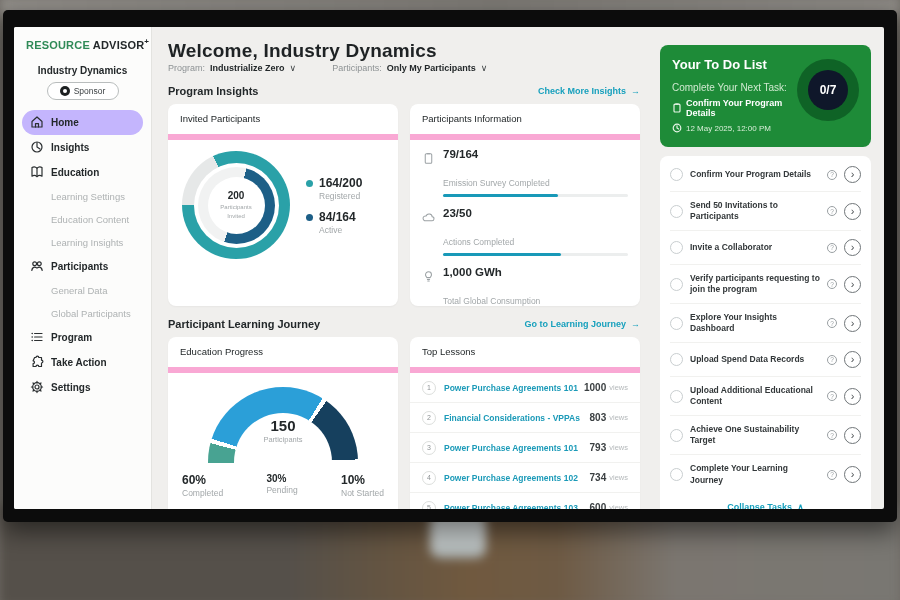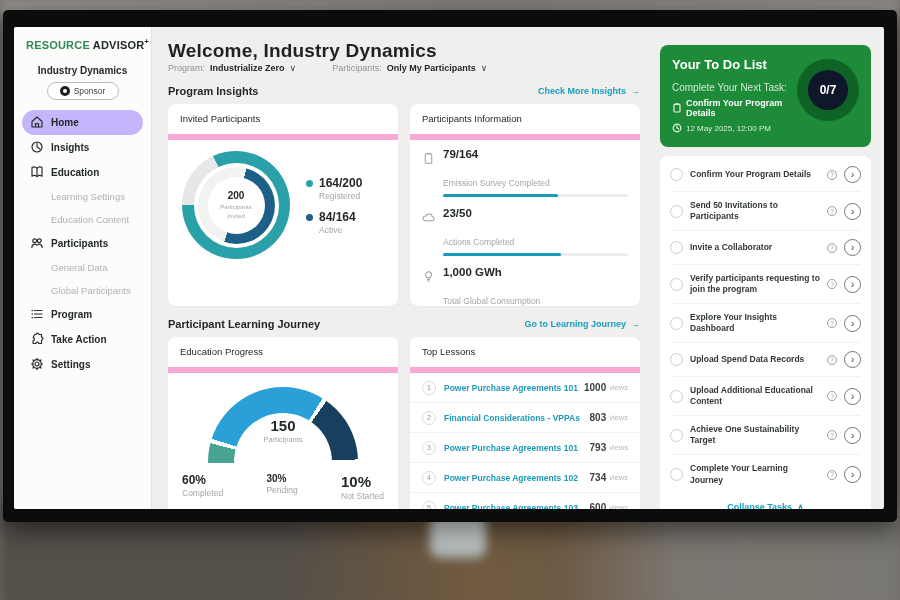--- a/index.html
+++ b/index.html
@@ -143,20 +143,23 @@
             </svg>
           </span>
       <span>Education</span>
     </div>
     <div class="nav-sub">
           <span>Learning Settings</span>
         </div>
     <div class="nav-sub">
           <span>Education Content</span>
         </div>
+    <div class="nav-sub">
+          <span>Learning Insights</span>
+        </div>
     <div class="nav-item">
       <span class="nav-icon">
             <svg viewBox="0 0 14 14">
               <circle cx="4.7" cy="4.8" r="1.9"></circle>
               <circle cx="9.3" cy="4.8" r="1.9"></circle>
               <path d="M1.8 11.4 C2.2 9 4 8.2 4.7 8.2 C5.4 8.2 6.1 8.4 6.6 8.9 M7.4 8.9 C7.9 8.4 8.6 8.2 9.3 8.2 C10 8.2 11.8 9 12.2 11.4"></path>
             </svg>
           </span>
       <span>Participants</span>
     </div>
@@ -313,21 +316,21 @@
             <div class="gauge-hole"></div>
             <div class="gauge-c">
               <div class="v">150</div>
               <div class="l">Participants</div>
             </div>
           </div>
         </div>
         <div class="gauge-legend">
           <div class="leg"><span class="ldot g-blue"></span><span><div class="lv" style="font-size:12px">60%</div><div class="ll">Completed</div></span></div>
           <div class="leg"><span class="ldot g-navy"></span><span><div class="lv" style="font-size:10px">30%</div><div class="ll">Pending</div></span></div>
-          <div class="leg"><span class="ldot g-lblue"></span><span><div class="lv" style="font-size:15px">10%</div><div class="ll">Not Started</div></span></div>
+          <div class="leg"><span class="ldot g-lblue"></span><span><div class="lv" style="font-size:12px">10%</div><div class="ll">Not Started</div></span></div>
         </div>
       </div>
 
       <div class="card">
         <div class="card-title">Top Lessons</div>
         <div class="lesson">
               <span class="rank">1</span>
               <span class="lt">Power Purchase Agreements 101</span>
               <span class="lv">1000</span>
               <span class="lvl">views</span>

